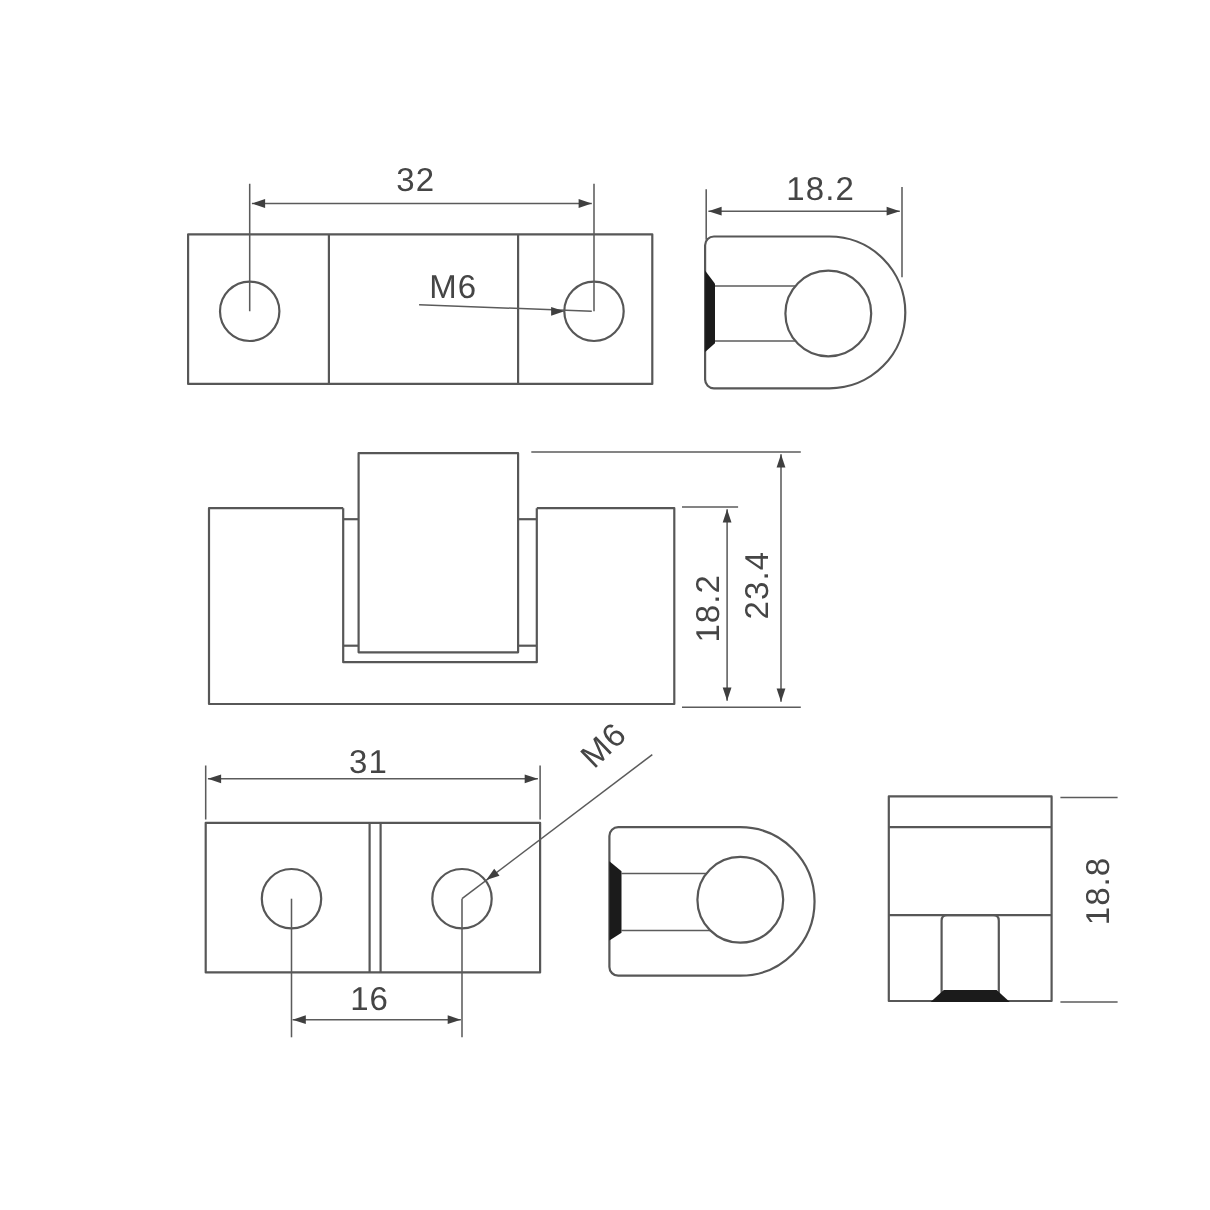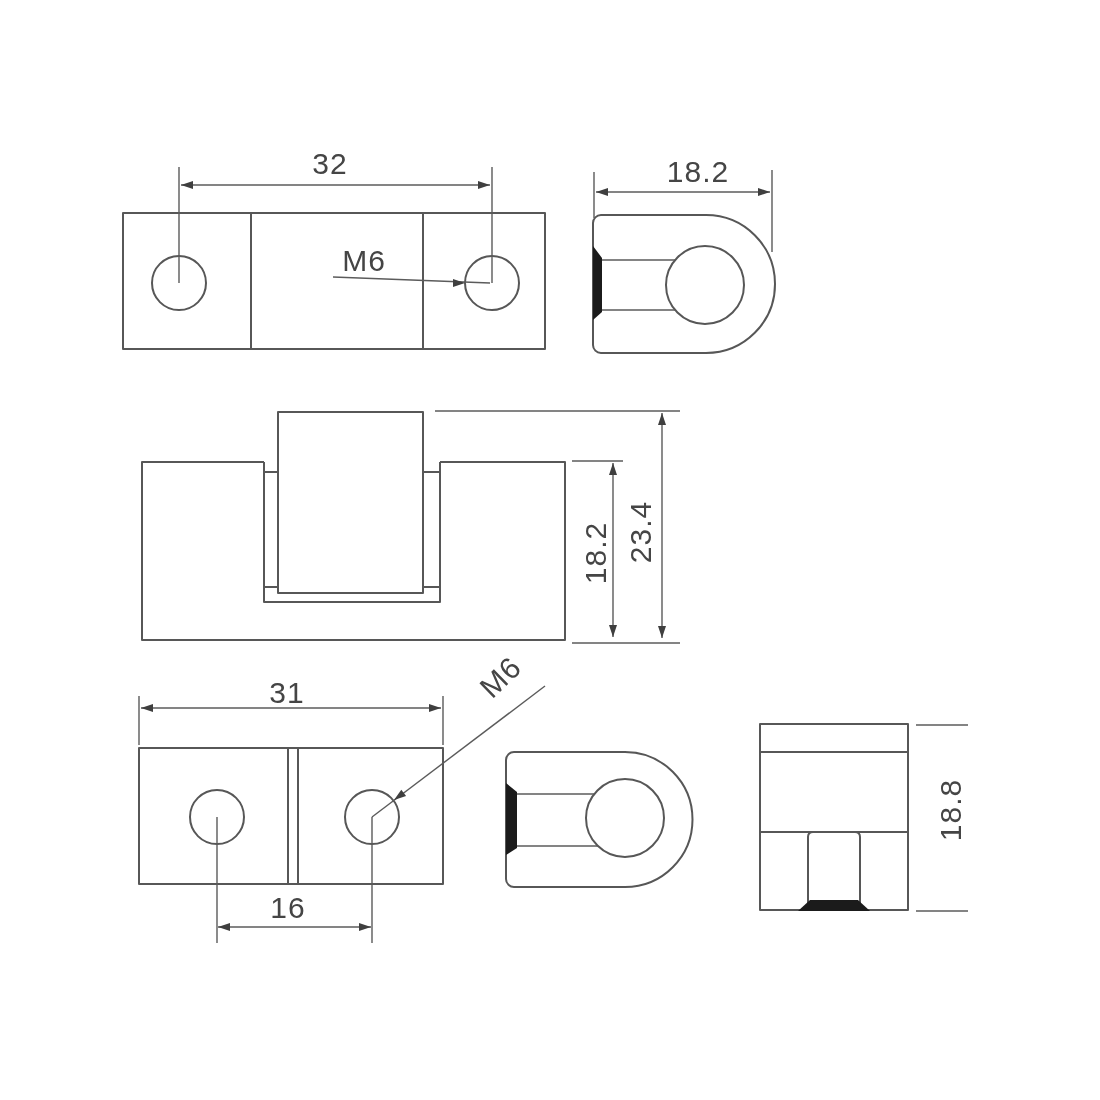--- a/index.html
+++ b/index.html
@@ -2,20 +2,21 @@
 <html><head>
 <meta charset="utf-8">
 <style>
   html,body{margin:0;padding:0;background:#ffffff;}
   .canvas{
     position:relative;
     width:968px;height:1100px;
     background:#ffffff;
     font-family:"Liberation Sans", sans-serif;
     overflow:hidden;
+    margin-left:48px;
   }
   svg{display:block;}
   
   .ol{fill:none;stroke:#575757;stroke-width:2;stroke-linejoin:round;}
   .olw{fill:#ffffff;stroke:#575757;stroke-width:2;stroke-linejoin:round;}
   
   .thin{fill:none;stroke:#5b5b5b;stroke-width:1.4;}
   .arrow{fill:#3f3f3f;stroke:none;}
   .blackfill{fill:#1b1b1b;stroke:none;}
   .dimtext{

